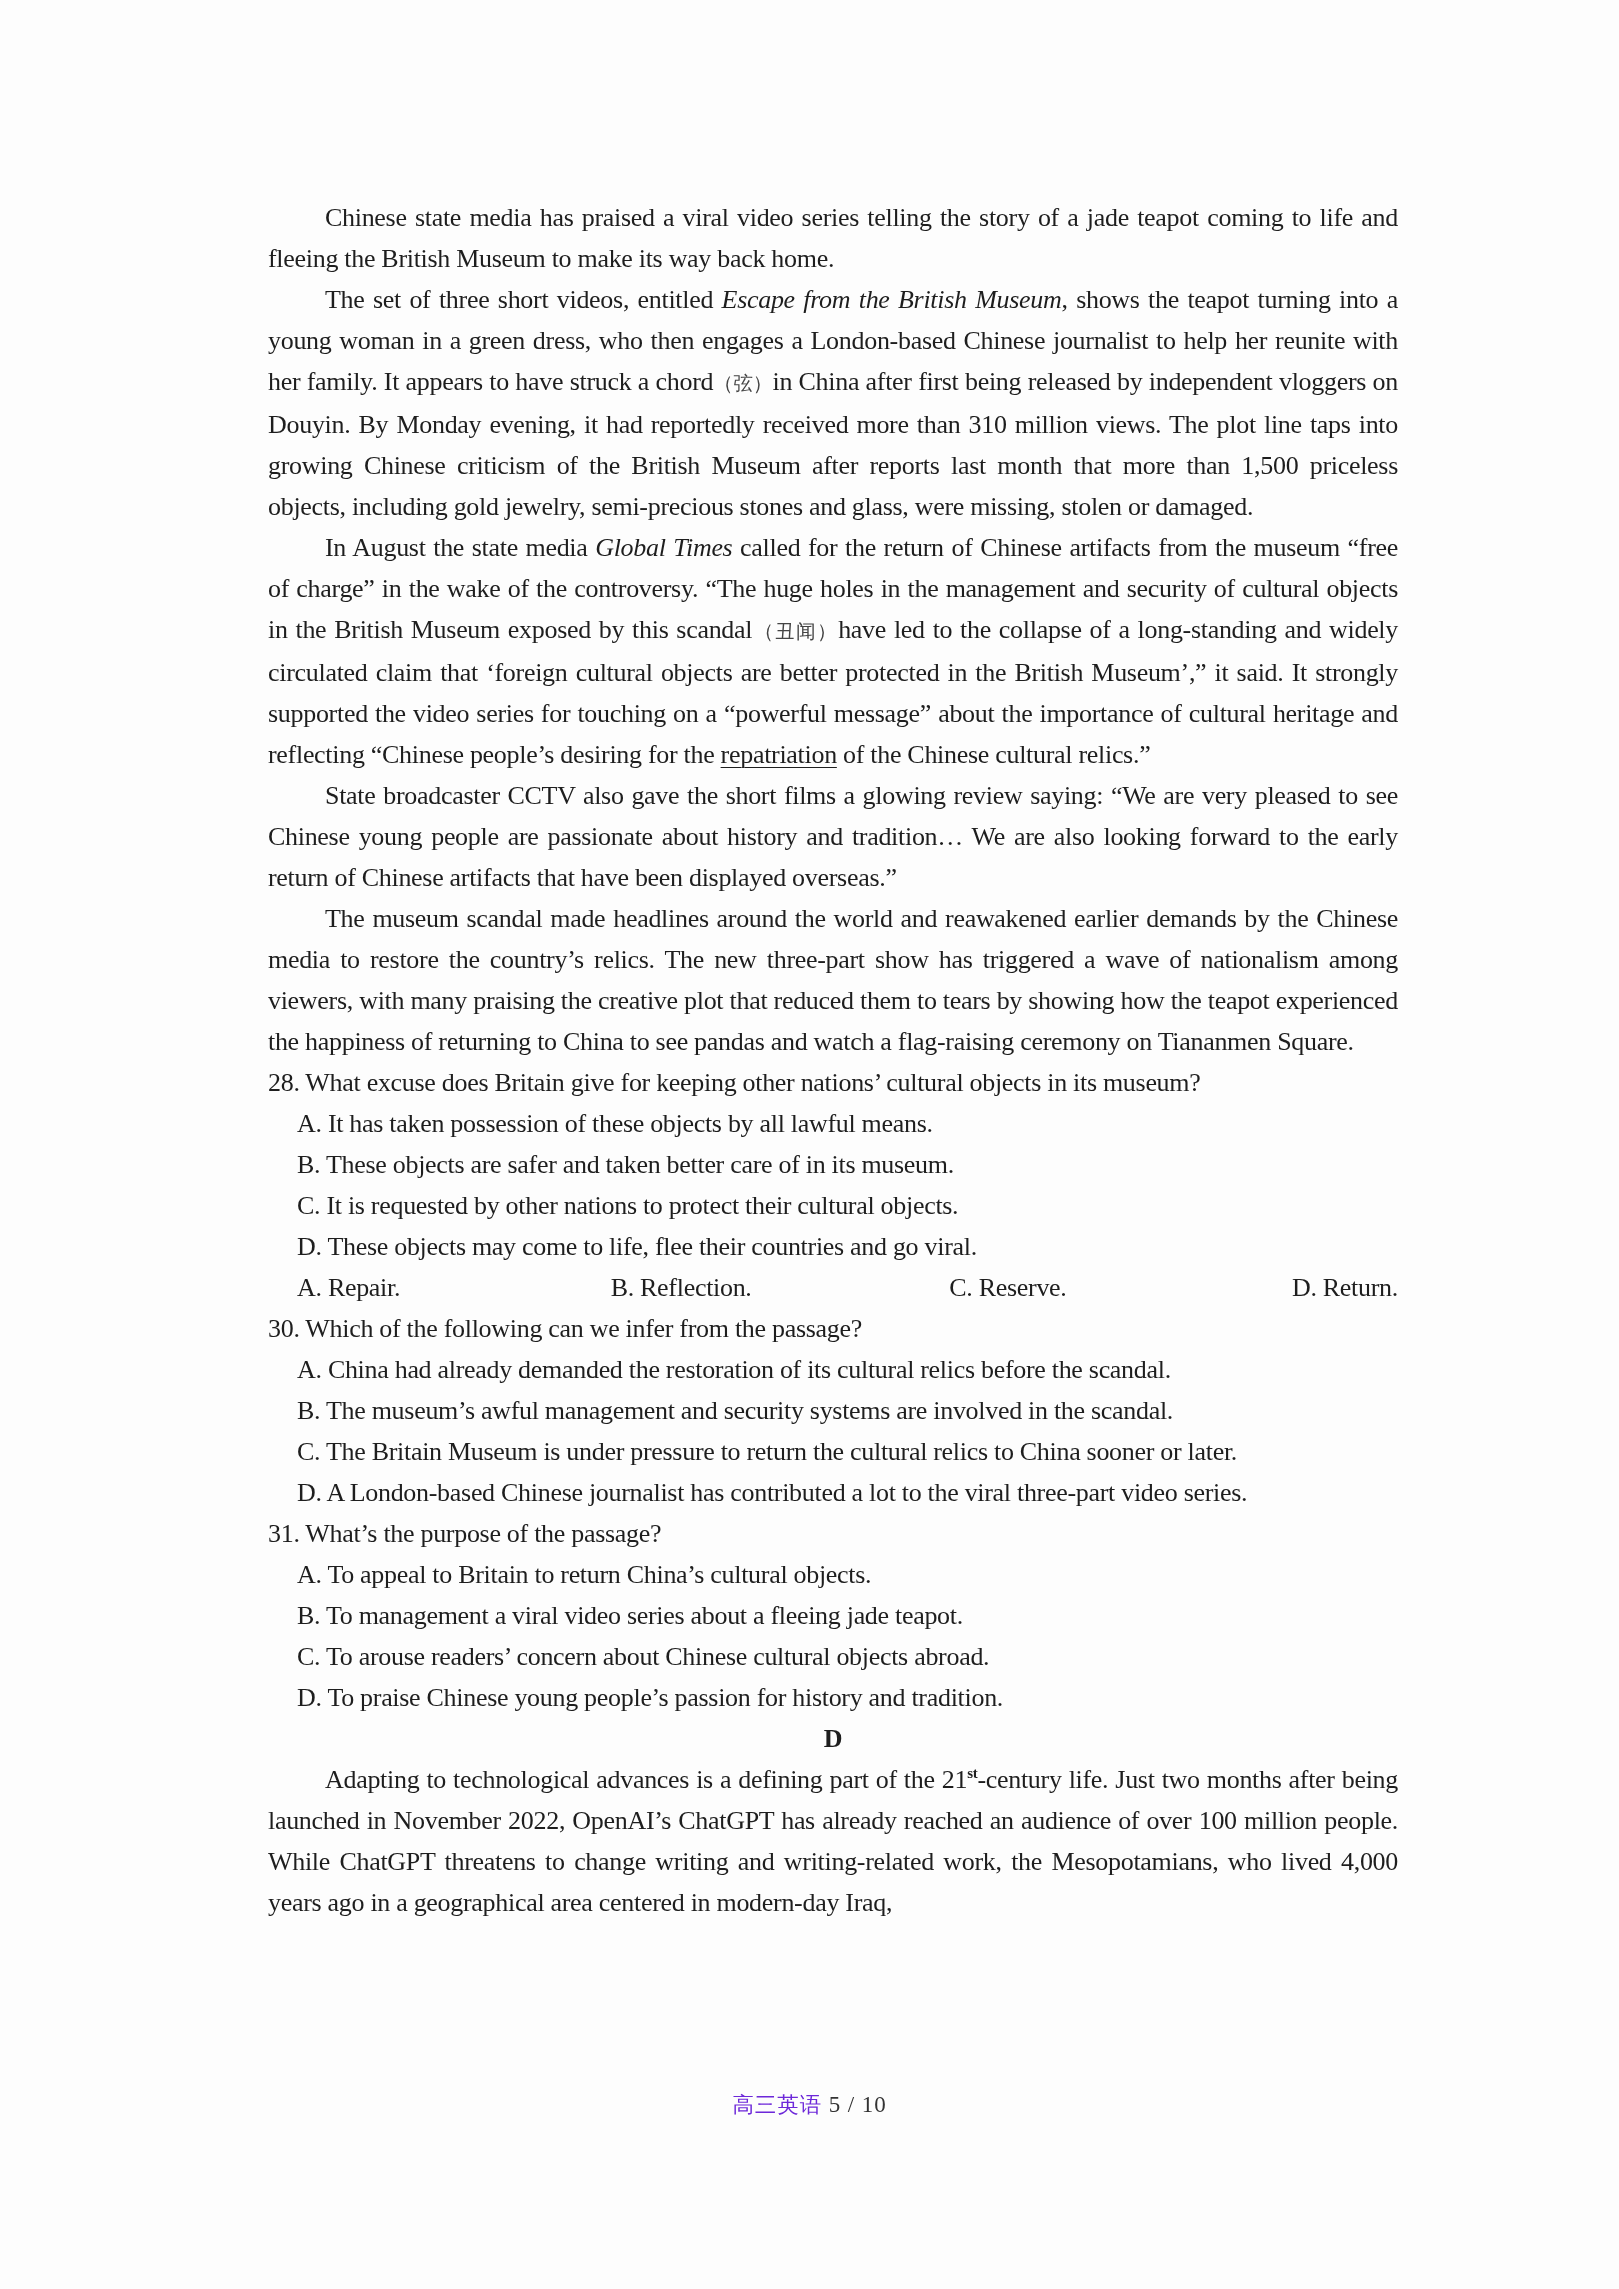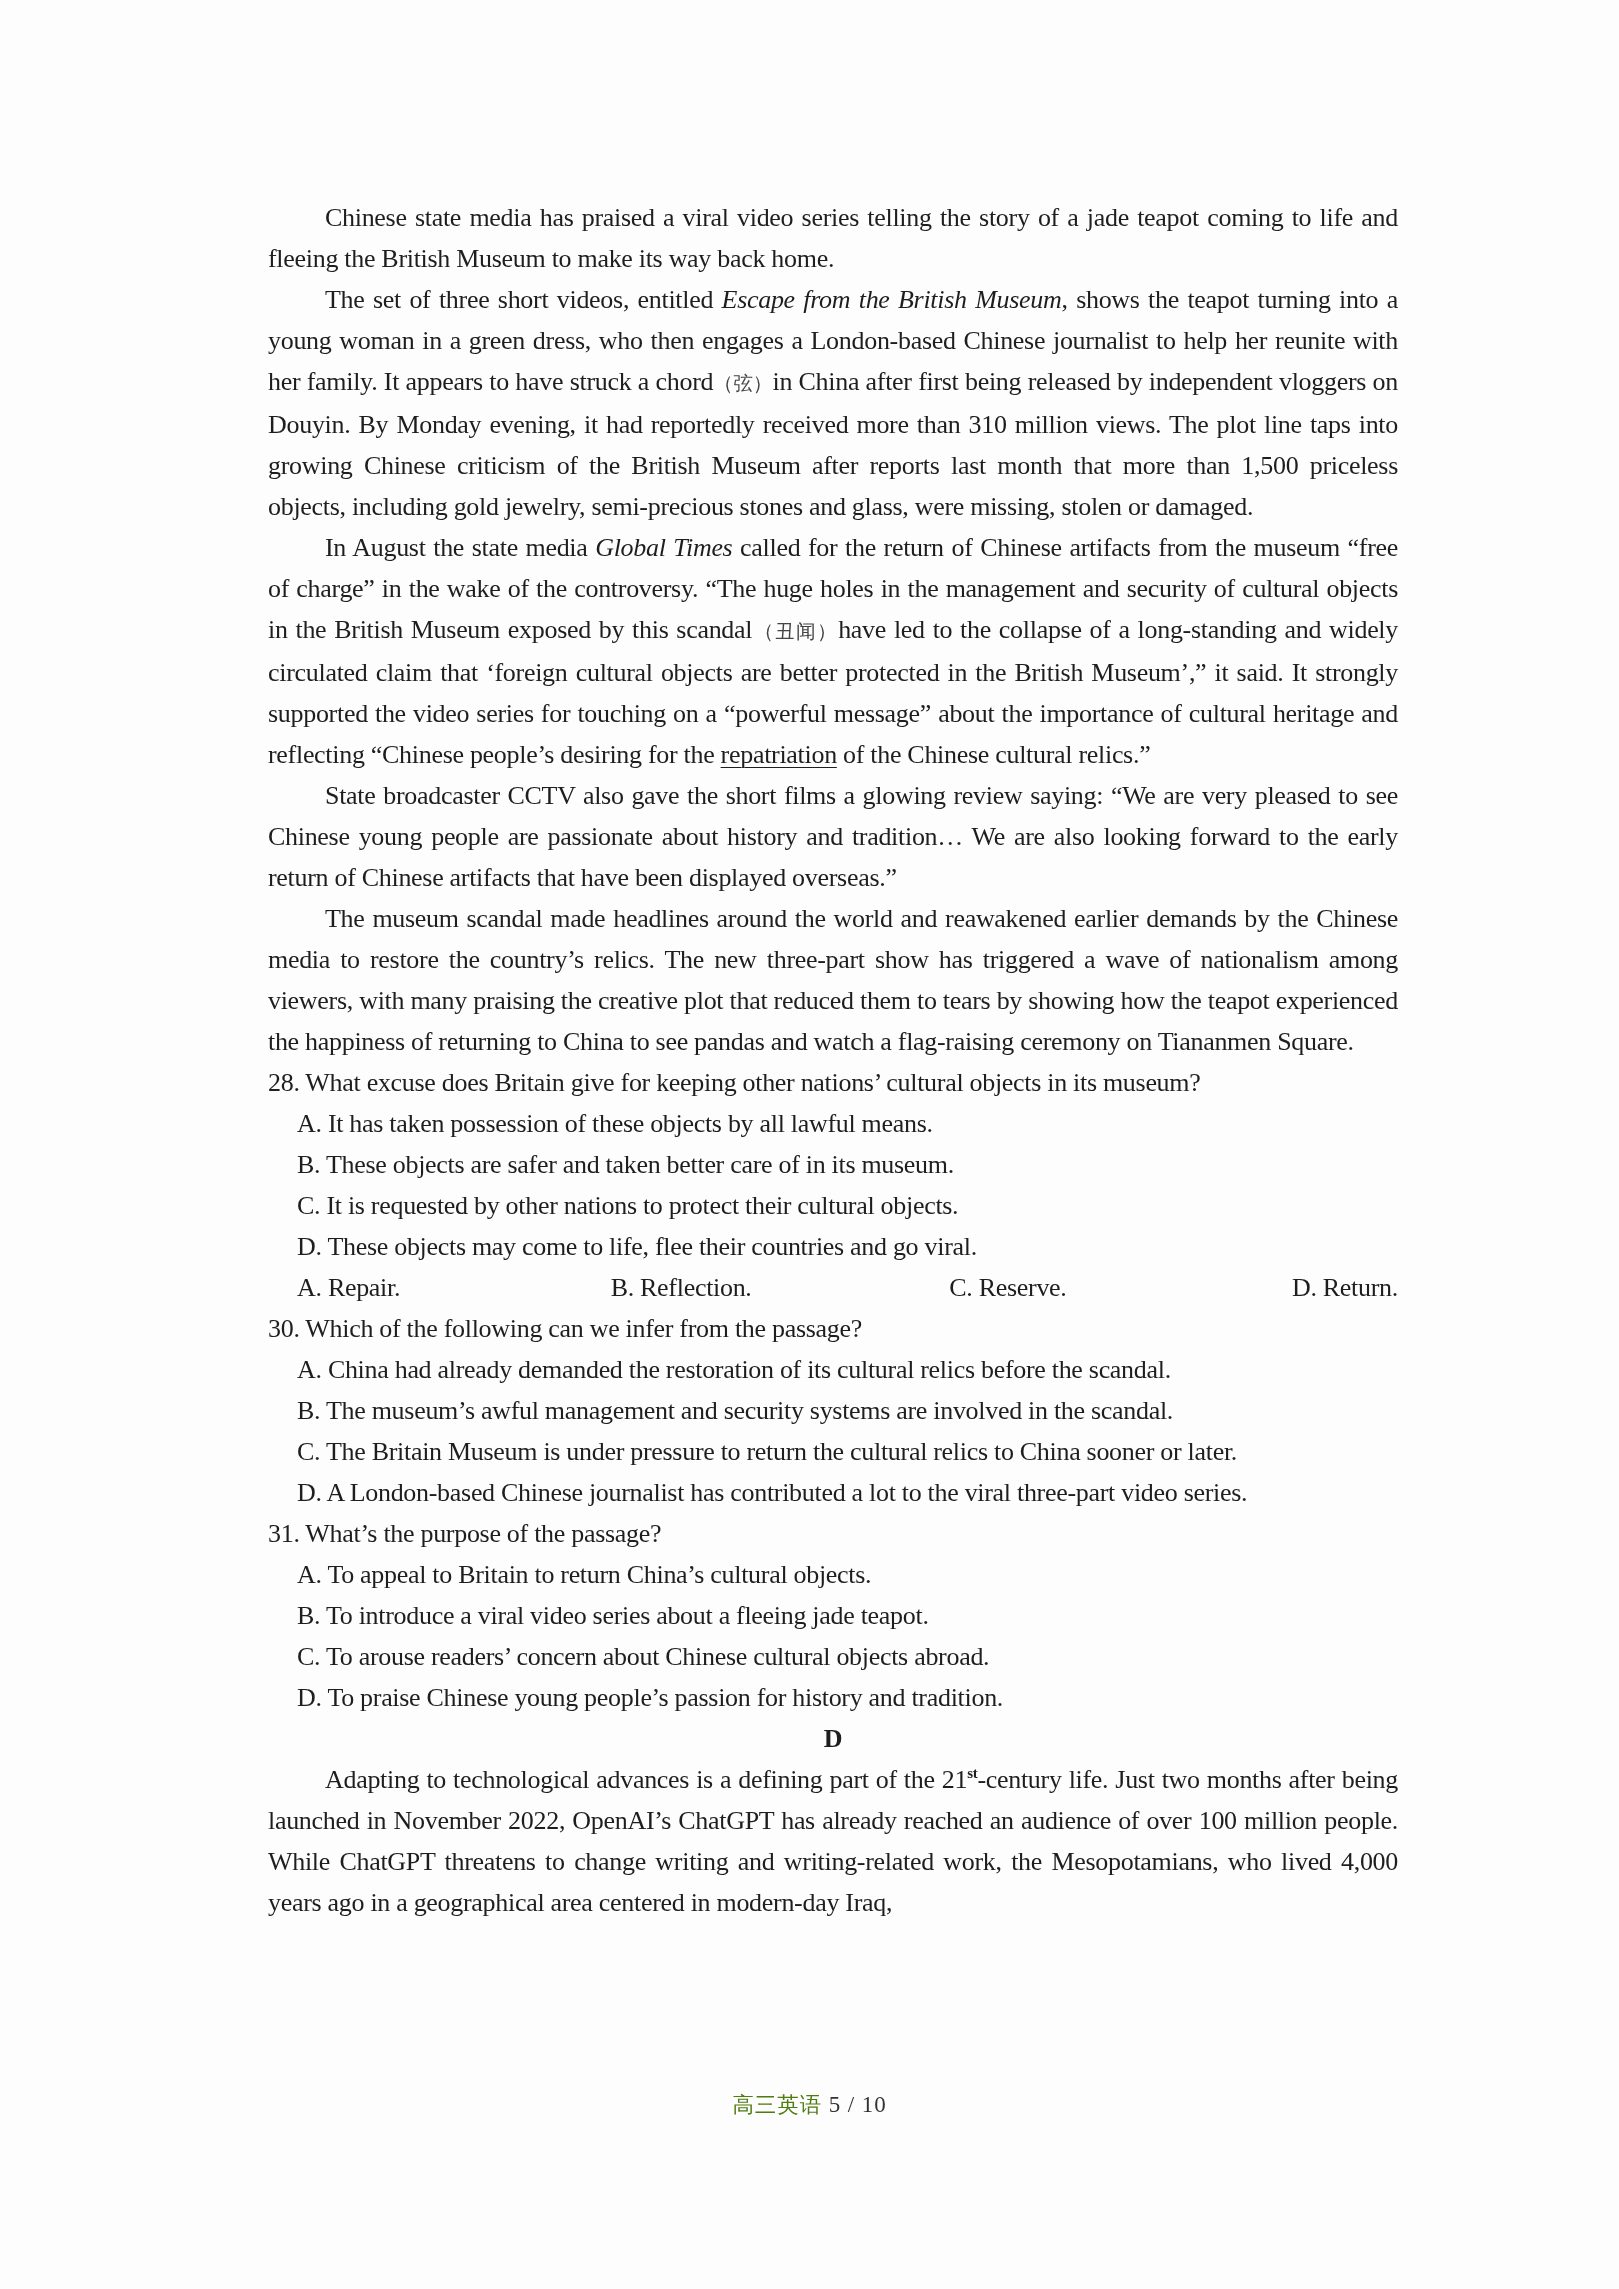--- a/index.html
+++ b/index.html
@@ -58,21 +58,21 @@
     .footer {
       position: absolute;
       top: 2090px;
       left: 0;
       width: 1619px;
       text-align: center;
       font-size: 23px;
       color: #333;
       letter-spacing: 0.9px;
     }
-    .footer .cn { font-family: "DejaVu Sans", sans-serif; font-size: 21.5px; color: #4d7c0f; }
+    .footer .cn { font-family: "DejaVu Sans", sans-serif; font-size: 21.5px; color: #6d28d9; }
   </style>
 </head>
 <body>
 
 <div class="page line-block">
 
   <div>
     <p class="para">
       <span>Chinese state media has praised a viral video series telling the story of a jade teapot coming to life and fleeing the British Museum to make its way back home.</span>
     </p>
@@ -112,21 +112,21 @@
       <span class="opt">B. The museum’s awful management and security systems are involved in the scandal.</span>
       <span class="opt">C. The Britain Museum is under pressure to return the cultural relics to China sooner or later.</span>
       <span class="opt">D. A London-based Chinese journalist has contributed a lot to the viral three-part video series.</span>
     </div>
   </div>
 
   <div>
     <p class="question"><span>31.</span> <span>What’s the purpose of the passage?</span></p>
     <div class="options">
       <span class="opt">A. To appeal to Britain to return China’s cultural objects.</span>
-      <span class="opt">B. To introduce a viral video series about a fleeing jade teapot.</span>
+      <span class="opt">B. To management a viral video series about a fleeing jade teapot.</span>
       <span class="opt">C. To arouse readers’ concern about Chinese cultural objects abroad.</span>
       <span class="opt">D. To praise Chinese young people’s passion for history and tradition.</span>
     </div>
   </div>
 
   <div>
     <p class="section-head">D</p>
     <p class="para"><span>Adapting to technological advances is a defining part of the 21</span><sup>st</sup><span>-century life. Just two months after being launched in November 2022, OpenAI’s ChatGPT has already reached an audience of over 100 million people. While ChatGPT threatens to change writing and writing-related work, the Mesopotamians, who lived 4,000 years ago in a geographical area centered in modern-day Iraq,</span></p>
   </div>
 </div>

